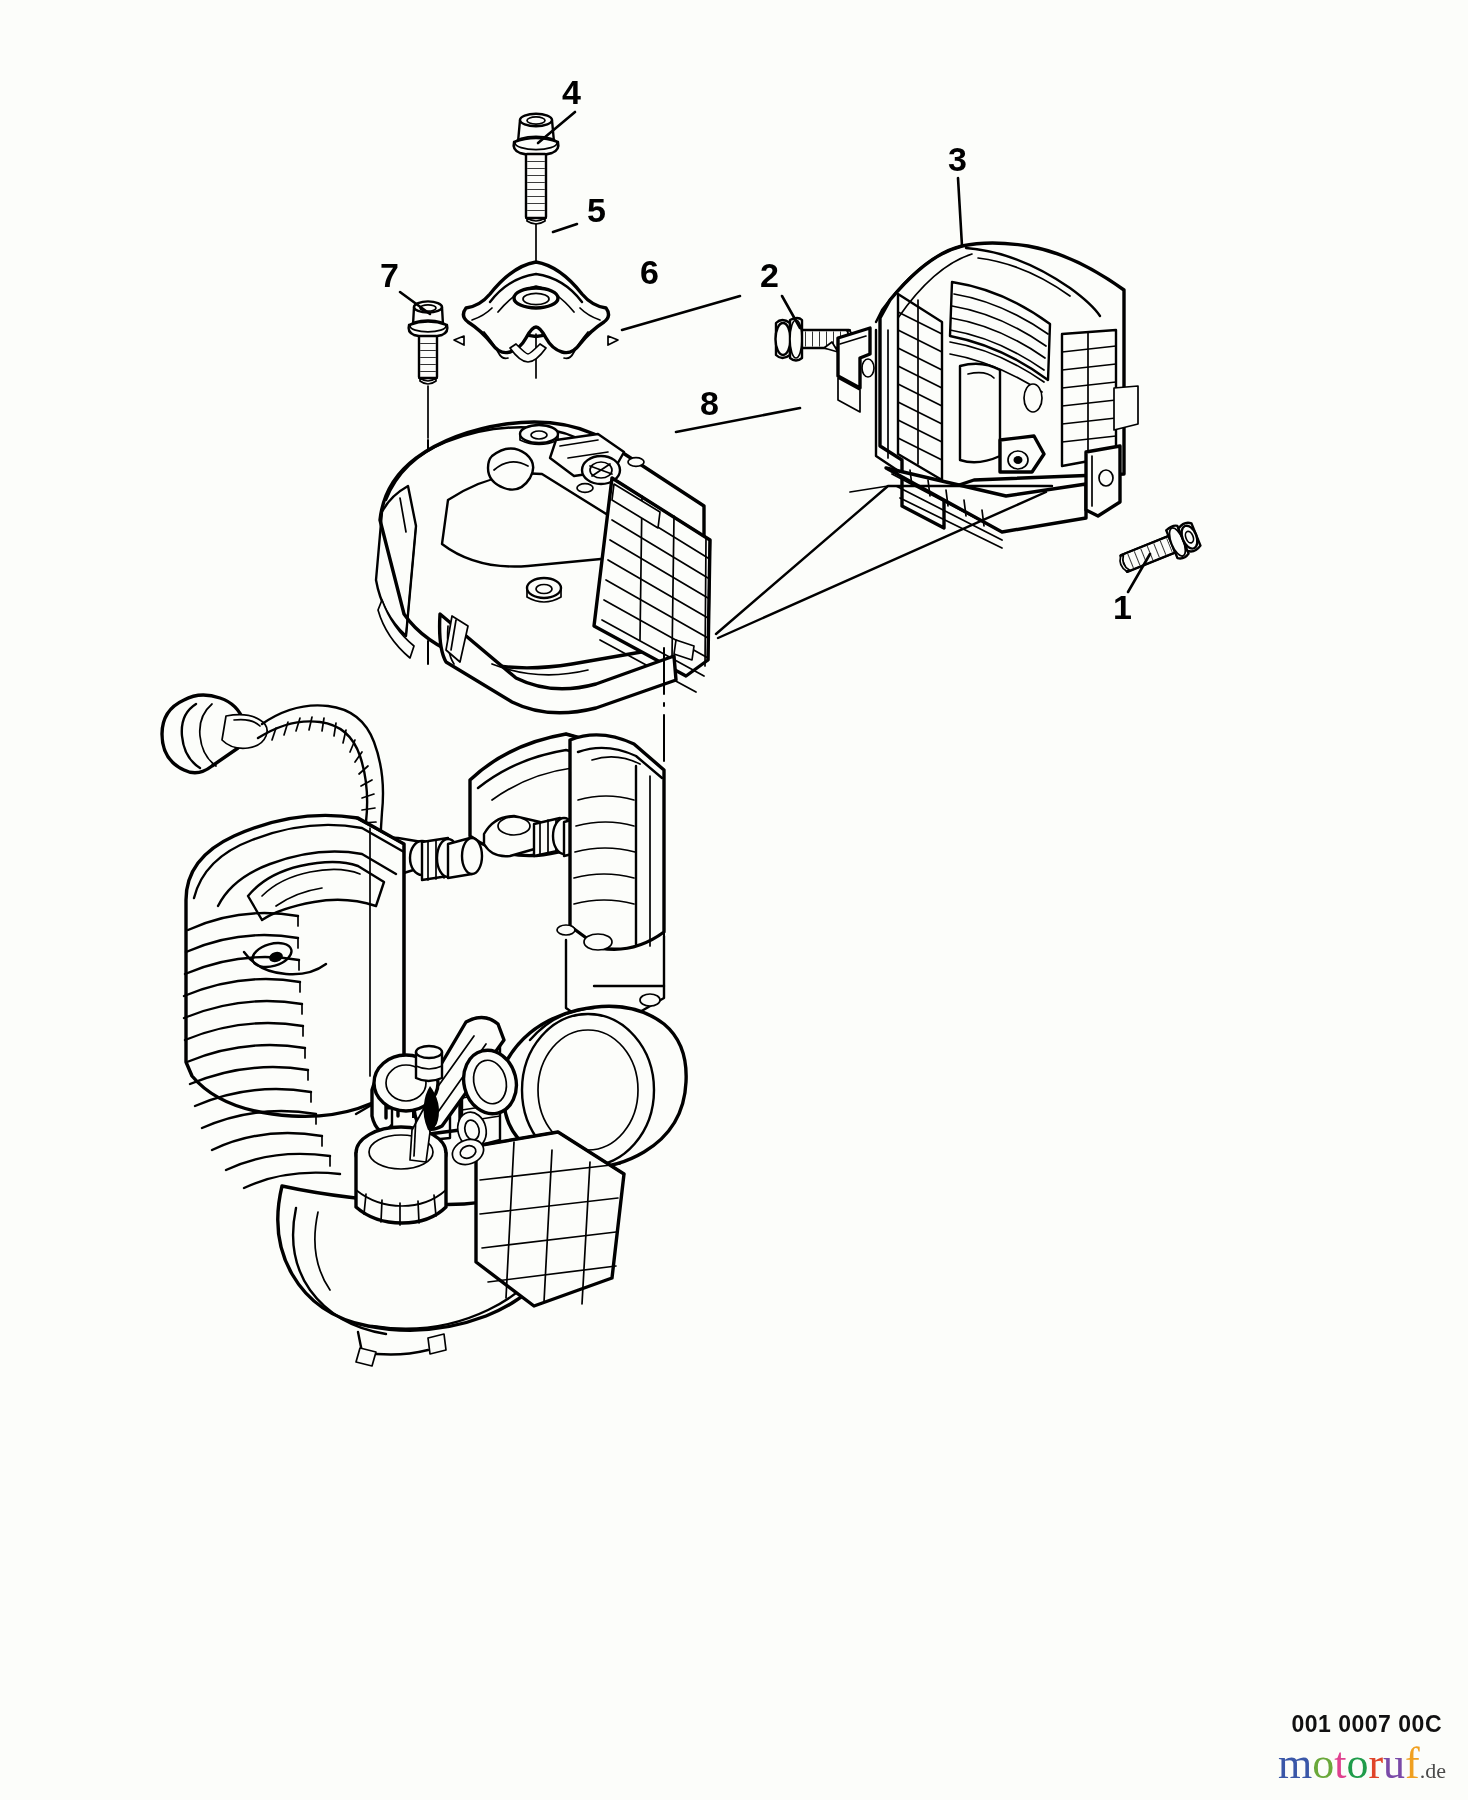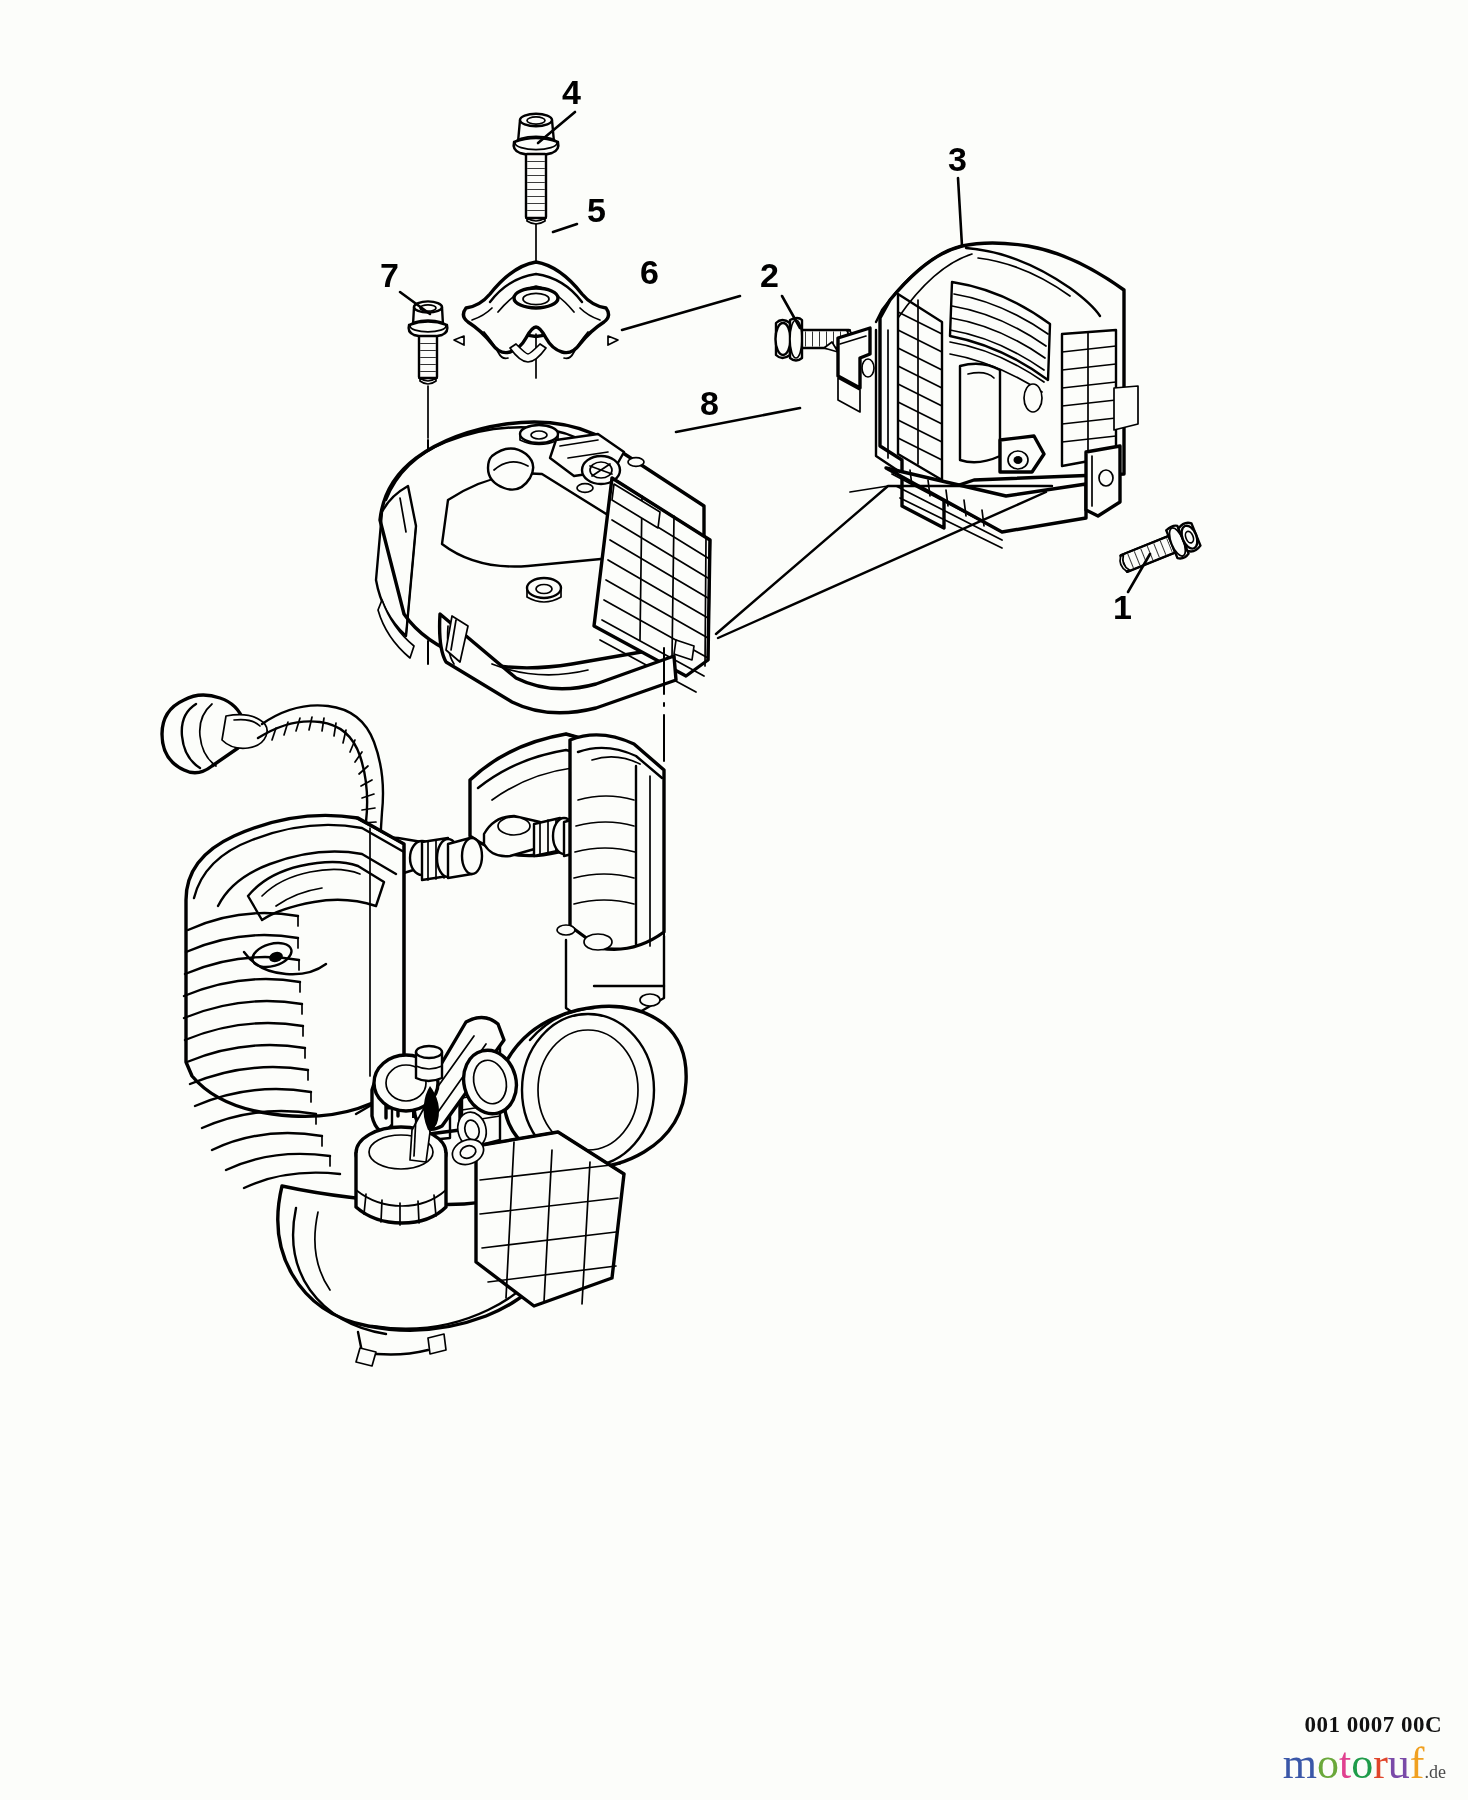--- a/index.html
+++ b/index.html
@@ -28,39 +28,39 @@
     font-weight: bold;
     font-size: 34px;
     color: #000;
     line-height: 1;
     user-select: none;
   }
   #partnumber {
     position: absolute;
     right: 26px;
     bottom: 62px;
-    font-family: Liberation Serif, serif;
+    font-family: Liberation Sans, sans-serif;
     font-weight: bold;
     font-size: 23px;
     letter-spacing: 0.5px;
     color: #111;
     white-space: nowrap;
   }
   #wm {
     position: absolute;
     right: 22px;
     bottom: 14px;
     font-family: "Liberation Serif", serif;
     font-size: 44px;
     line-height: 1;
     white-space: nowrap;
   }
   #wm .l { font-weight: normal; }
   #wm .suffix {
-    font-size: 18px;
+    font-size: 22px;
     color: #4a4a4a;
     vertical-align: baseline;
   }
 </style>
 </head>
 <body>
 
 <div id="sheet">
 
   <svg id="art" viewBox="0 0 1468 1800" xmlns="http://www.w3.org/2000/svg">

